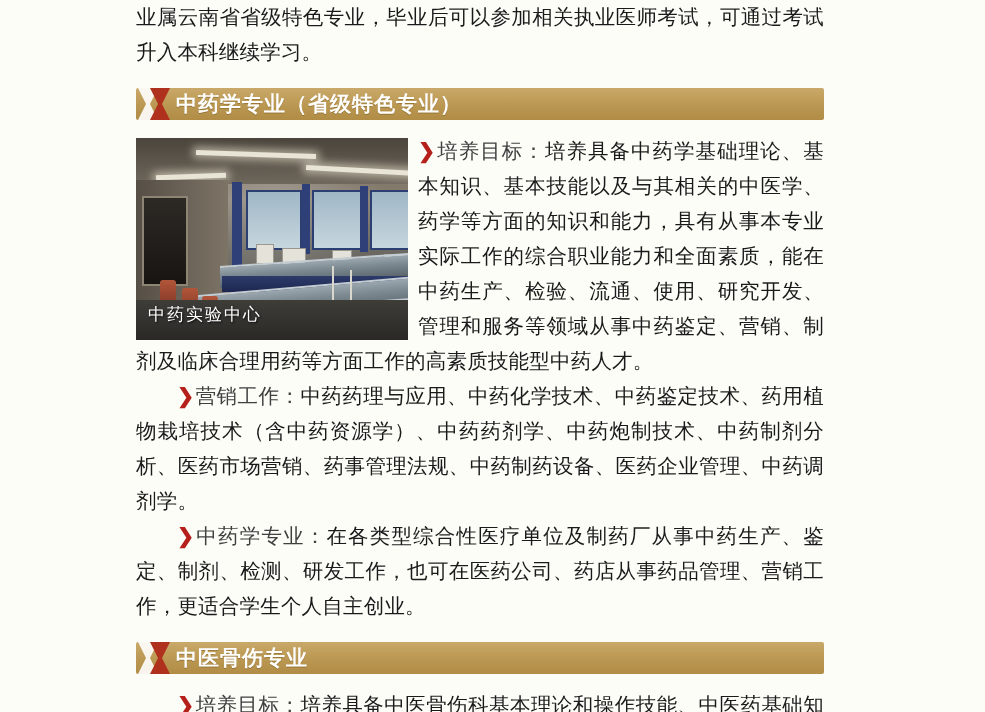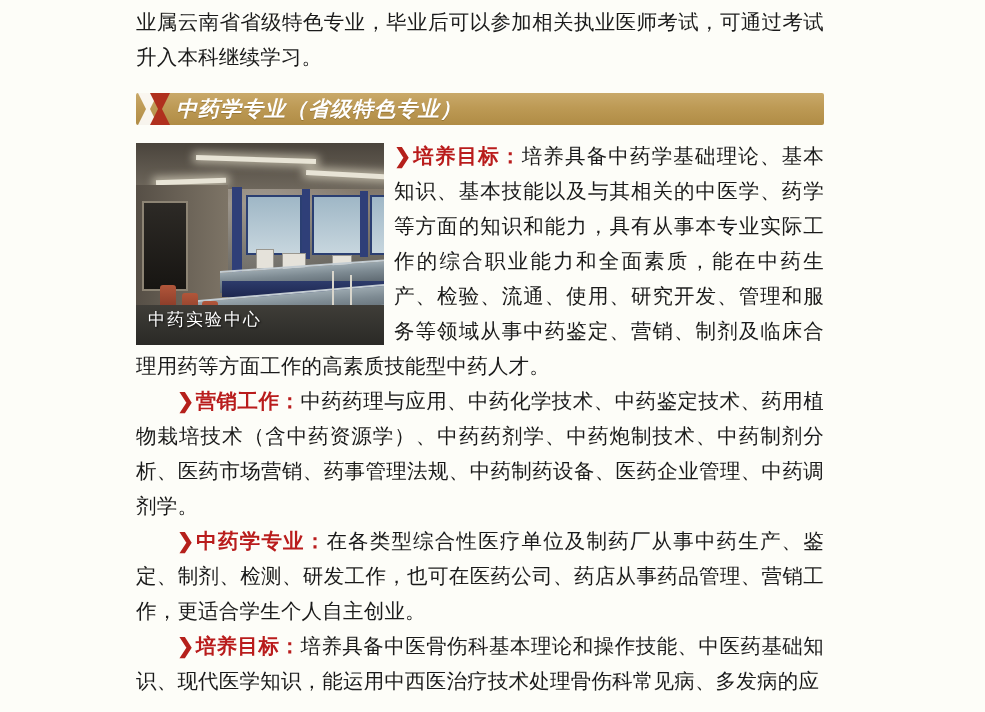--- a/index.html
+++ b/index.html
@@ -28,21 +28,20 @@
   }
   .para {
     font-size: 20.5px;
     line-height: 35px;
     text-align: justify;
     text-justify: inter-ideograph;
     margin: 0;
     letter-spacing: 0.2px;
   }
   .para.intro {
-    padding-top: 5px;
   }
 
   
   .section-bar {
     position: relative;
     height: 32px;
     margin-top: 18px;
     margin-bottom: 14px;
     background: linear-gradient(to bottom, #c9a96a 0%, #bd9a55 45%, #b08c45 100%);
     border-radius: 2px;
@@ -60,28 +59,27 @@
     display: block;
   }
   .section-bar .title {
     font-size: 21px;
     font-weight: bold;
     color: #ffffff;
     letter-spacing: 1px;
     font-family: "Liberation Serif", "DejaVu Serif", serif;
     text-shadow: 0 1px 0 rgba(120, 90, 30, 0.5);
     margin-left: -2px;
-    font-style: italic;
   }
 
   
   .figure {
     position: relative;
     float: left;
-    width: 248px;
+    width: 272px;
     height: 202px;
     margin: 4px 10px 2px 0;
     overflow: hidden;
     background: #d946ef;
   }
   .figure .photo {
     position: absolute;
     inset: 0;
     background:
       radial-gradient(ellipse at 50% 10%, rgba(255,255,255,0.25), rgba(255,255,255,0) 60%),
@@ -199,22 +197,22 @@
     left: 12px;
     bottom: 8px;
     color: #ffffff;
     font-size: 17px;
     letter-spacing: 2px;
     font-family: "Liberation Serif", "DejaVu Serif", serif;
     text-shadow: 1px 1px 2px rgba(0,0,0,0.85);
   }
 
   .lead {
-    color: #b91c1c;
-    font-weight: bold;
+    color: #404040;
+    font-weight: normal;
   }
   .marker {
     color: #b5201b;
     font-weight: bold;
     margin-right: 1px;
   }
   .body-block {
     font-size: 20.5px;
     line-height: 35px;
     text-align: justify;
@@ -290,19 +288,28 @@
         <div class="caption">中药实验中心</div>
       </div>
 
       <p class="para"><span class="marker">❯</span><span class="lead">培养目标：</span><span>培养具备中药学基础理论、基本知识、基本技能以及与其相关的中医学、药学等方面的知识和能力，具有从事本专业实际工作的综合职业能力和全面素质，能在中药生产、检验、流通、使用、研究开发、管理和服务等领域从事中药鉴定、营销、制剂及临床合理用药等方面工作的高素质技能型中药人才。</span></p>
 
       <p class="para sub-para"><span class="marker">❯</span><span class="lead">营销工作：</span><span>中药药理与应用、中药化学技术、中药鉴定技术、药用植物栽培技术（含中药资源学）、中药药剂学、中药炮制技术、中药制剂分析、医药市场营销、药事管理法规、中药制药设备、医药企业管理、中药调剂学。</span></p>
 
       <p class="para sub-para"><span class="marker">❯</span><span class="lead">中药学专业：</span><span>在各类型综合性医疗单位及制药厂从事中药生产、鉴定、制剂、检测、研发工作，也可在医药公司、药店从事药品管理、营销工作，更适合学生个人自主创业。</span></p>
     </div>
 
+    <div class="section-bar">
+      <span class="flag">
+        <svg width="42" height="32" viewBox="0 0 42 32" xmlns="http://www.w3.org/2000/svg">
+          <polygon points="2,0 22,0 14,16 22,32 2,32 10,16" fill="#ffffff" opacity="0.9"></polygon>
+          <polygon points="14,0 34,0 26,16 34,32 14,32 22,16" fill="#b0301e"></polygon>
+        </svg>
+      </span>
+      <span class="title">中医骨伤专业</span>
+    </div>
 
     <div class="body-block">
       <p class="para sub-para"><span class="marker">❯</span><span class="lead">培养目标：</span><span>培养具备中医骨伤科基本理论和操作技能、中医药基础知识、现代医学知识，能运用中西医治疗技术处理骨伤科常见病、多发病的应</span></p>
     </div>
 
   </div>
 </div>
 
 </body></html>

